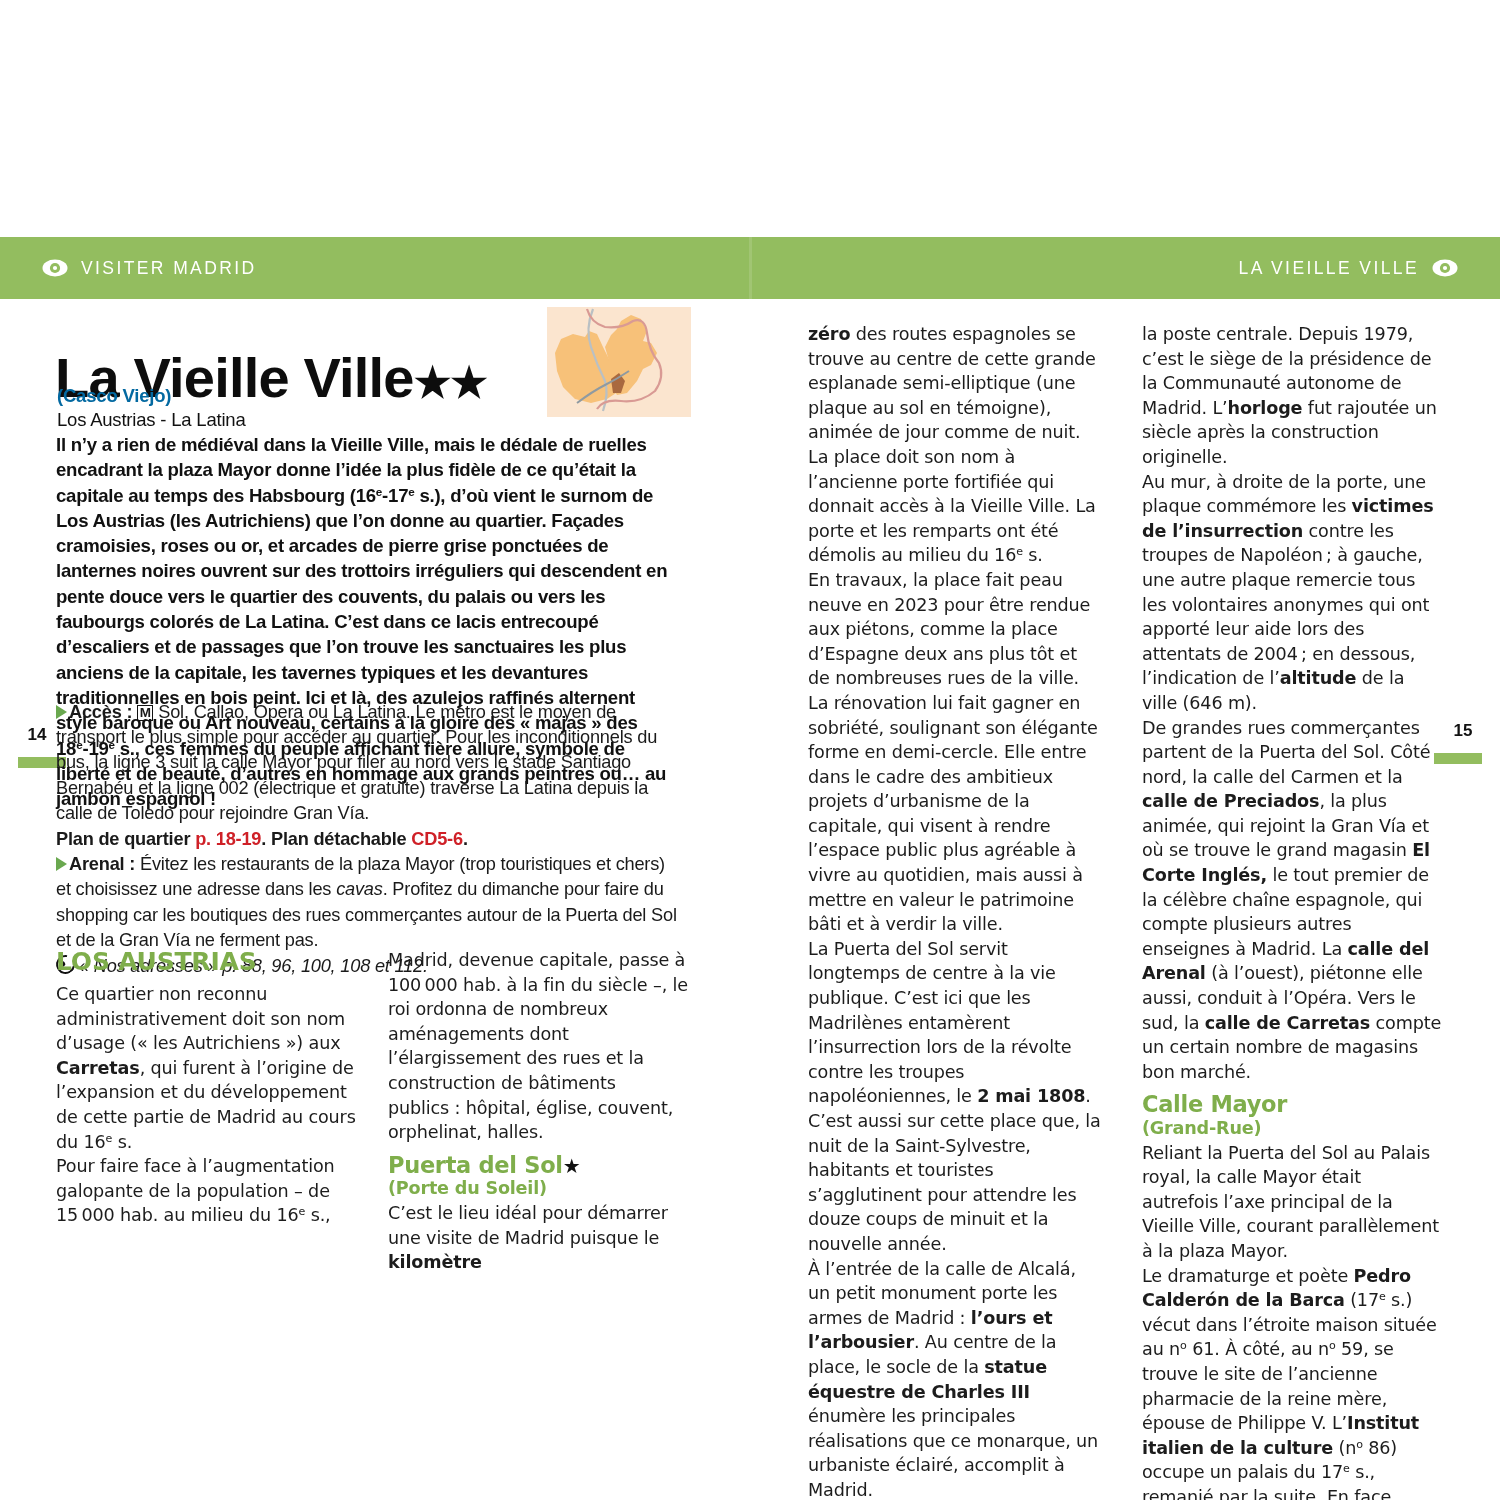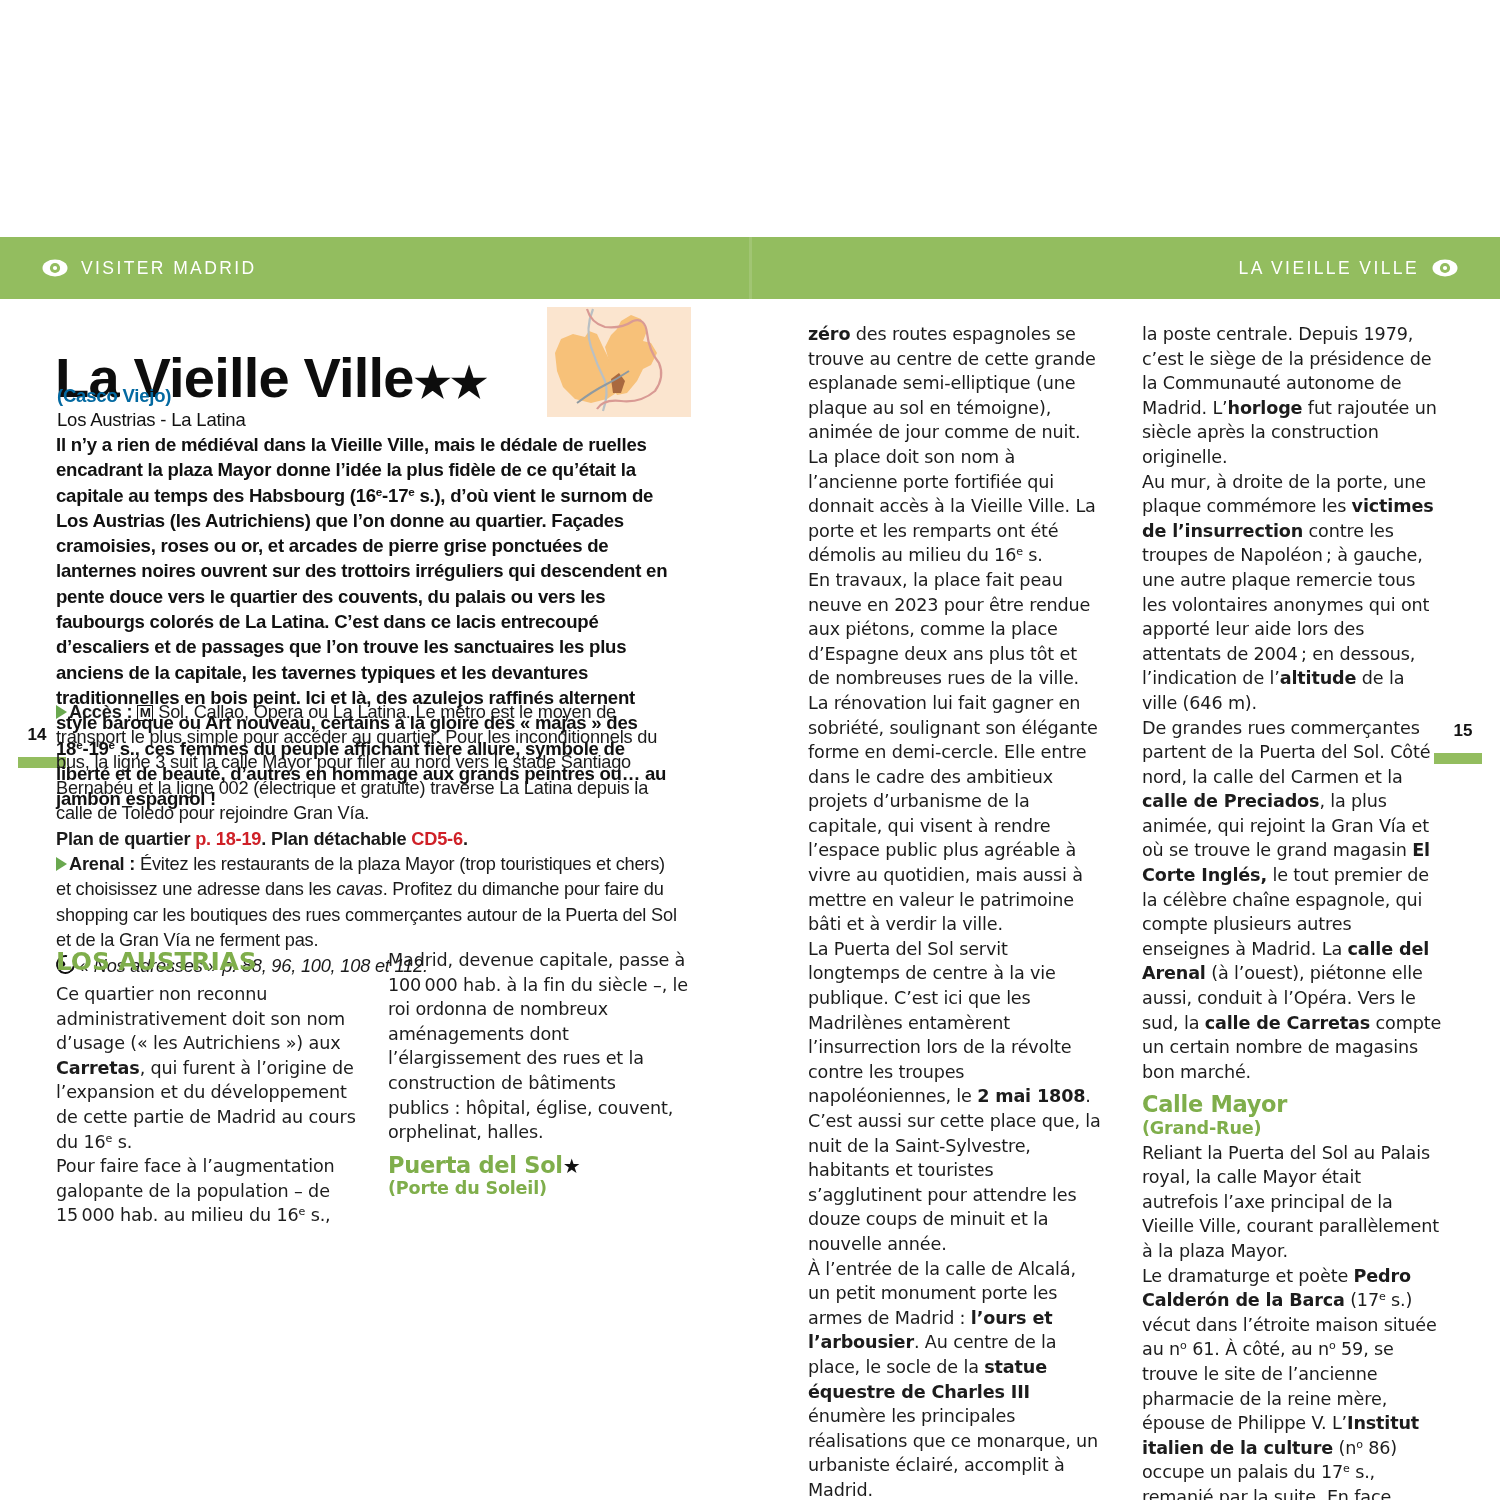--- a/index.html
+++ b/index.html
@@ -333,20 +333,21 @@
   <div class="col col-1">
     <div class="sec-head">LOS AUSTRIAS</div>
     <p>Ce quartier non reconnu administrativement doit son nom d’usage («&nbsp;les Autrichiens&nbsp;») aux <span class="bold">Carretas</span>, qui furent à l’origine de l’expansion et du développement de cette partie de Madrid au cours du 16<sup>e</sup> s.</p>
     <p>Pour faire face à l’augmentation galopante de la population – de 15 000 hab. au milieu du 16<sup>e</sup> s.,</p>
   </div>
 
   <div class="col col-2">
     <p>Madrid, devenue capitale, passe à 100 000 hab. à la fin du siècle –, le roi ordonna de nombreux aménagements dont l’élargissement des rues et la construction de bâtiments publics&nbsp;: hôpital, église, couvent, orphelinat, halles.</p>
     <div class="sub-head"><span>Puerta del Sol</span><span class="star">★</span></div>
     <div class="sub-head-fr">(Porte du Soleil)</div>
+    <p>C’est le lieu idéal pour démarrer une visite de Madrid puisque le <span class="bold">kilomètre</span></p>
   </div>
 
   <div class="col col-3">
     <p><span class="bold">zéro</span> des routes espagnoles se trouve au centre de cette grande esplanade semi-elliptique (une plaque au sol en témoigne), animée de jour comme de nuit. La place doit son nom à l’ancienne porte fortifiée qui donnait accès à la Vieille Ville. La porte et les remparts ont été démolis au milieu du 16<sup>e</sup> s.</p>
     <p>En travaux, la place fait peau neuve en 2023 pour être rendue aux piétons, comme la place d’Espagne deux ans plus tôt et de nombreuses rues de la ville. La rénovation lui fait gagner en sobriété, soulignant son élégante forme en demi-cercle. Elle entre dans le cadre des ambitieux projets d’urbanisme de la capitale, qui visent à rendre l’espace public plus agréable à vivre au quotidien, mais aussi à mettre en valeur le patrimoine bâti et à verdir la ville.</p>
     <p>La Puerta del Sol servit longtemps de centre à la vie publique. C’est ici que les Madrilènes entamèrent l’insurrection lors de la révolte contre les troupes napoléoniennes, le <span class="bold">2 mai 1808</span>. C’est aussi sur cette place que, la nuit de la Saint-Sylvestre, habitants et touristes s’agglutinent pour attendre les douze coups de minuit et la nouvelle année.</p>
     <p>À l’entrée de la calle de Alcalá, un petit monument porte les armes de Madrid&nbsp;: <span class="bold">l’ours et l’arbousier</span>. Au centre de la place, le socle de la <span class="bold">statue équestre de Charles III</span> énumère les principales réalisations que ce monarque, un urbaniste éclairé, accomplit à Madrid.</p>
 
   </div>
 

